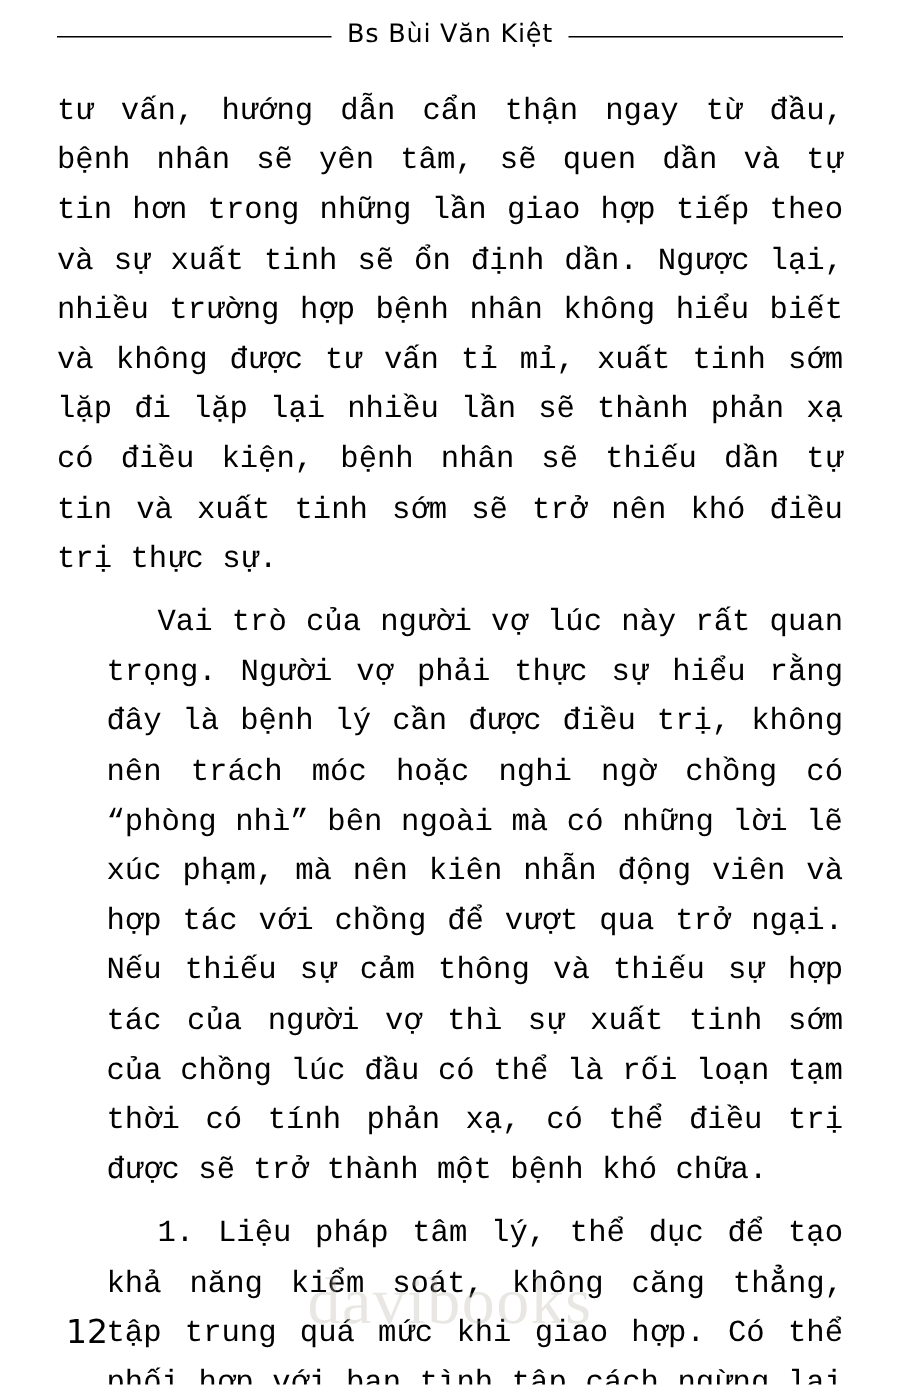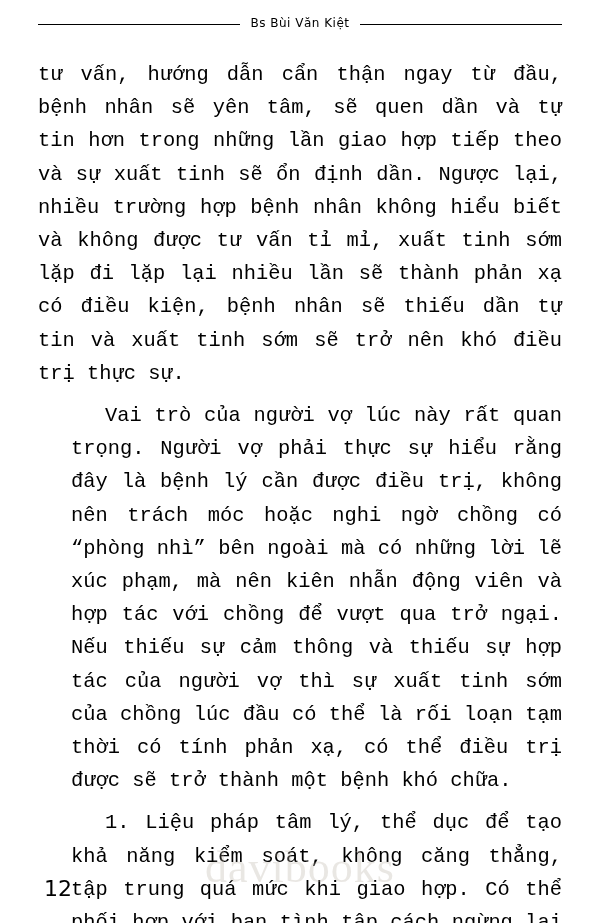--- a/index.html
+++ b/index.html
@@ -36,21 +36,21 @@
   .header .rule {
     flex: 1 1 auto;
     height: 1px;
     background: #000;
     margin-top: 2px;
   }
   .header .running-title {
     flex: 0 0 auto;
     padding: 0 10px;
     font-family: "DejaVu Sans", sans-serif;
-    font-size: 12px;
+    font-size: 17px;
     letter-spacing: 0.5px;
     white-space: nowrap;
     color: #000;
   }
 
   
   .content {
     position: absolute;
     top: 58px;
     left: 38px;

